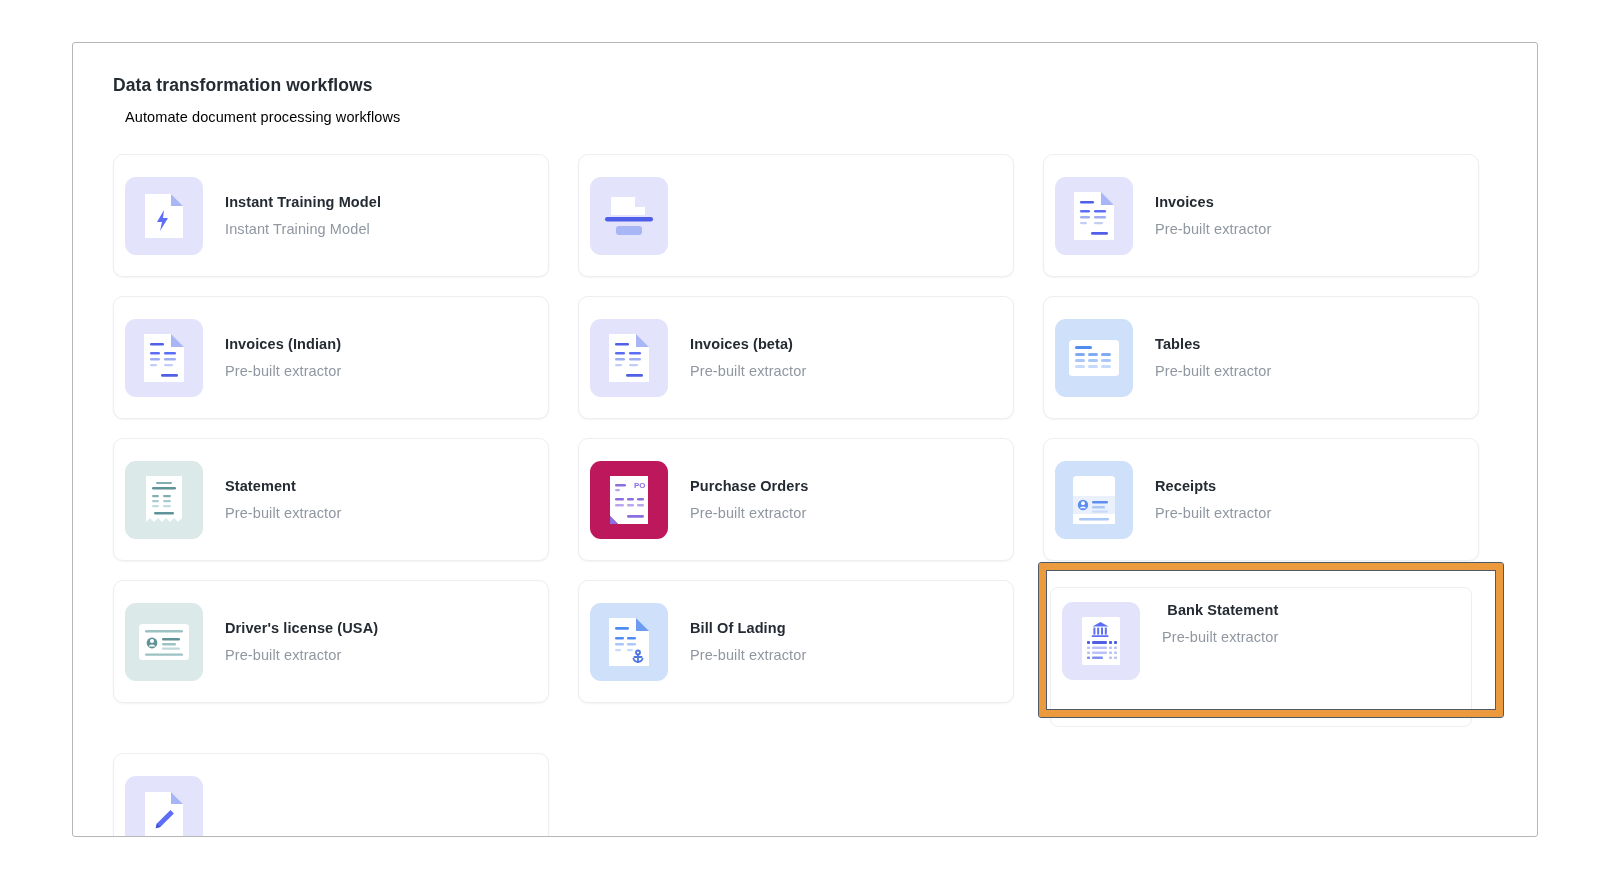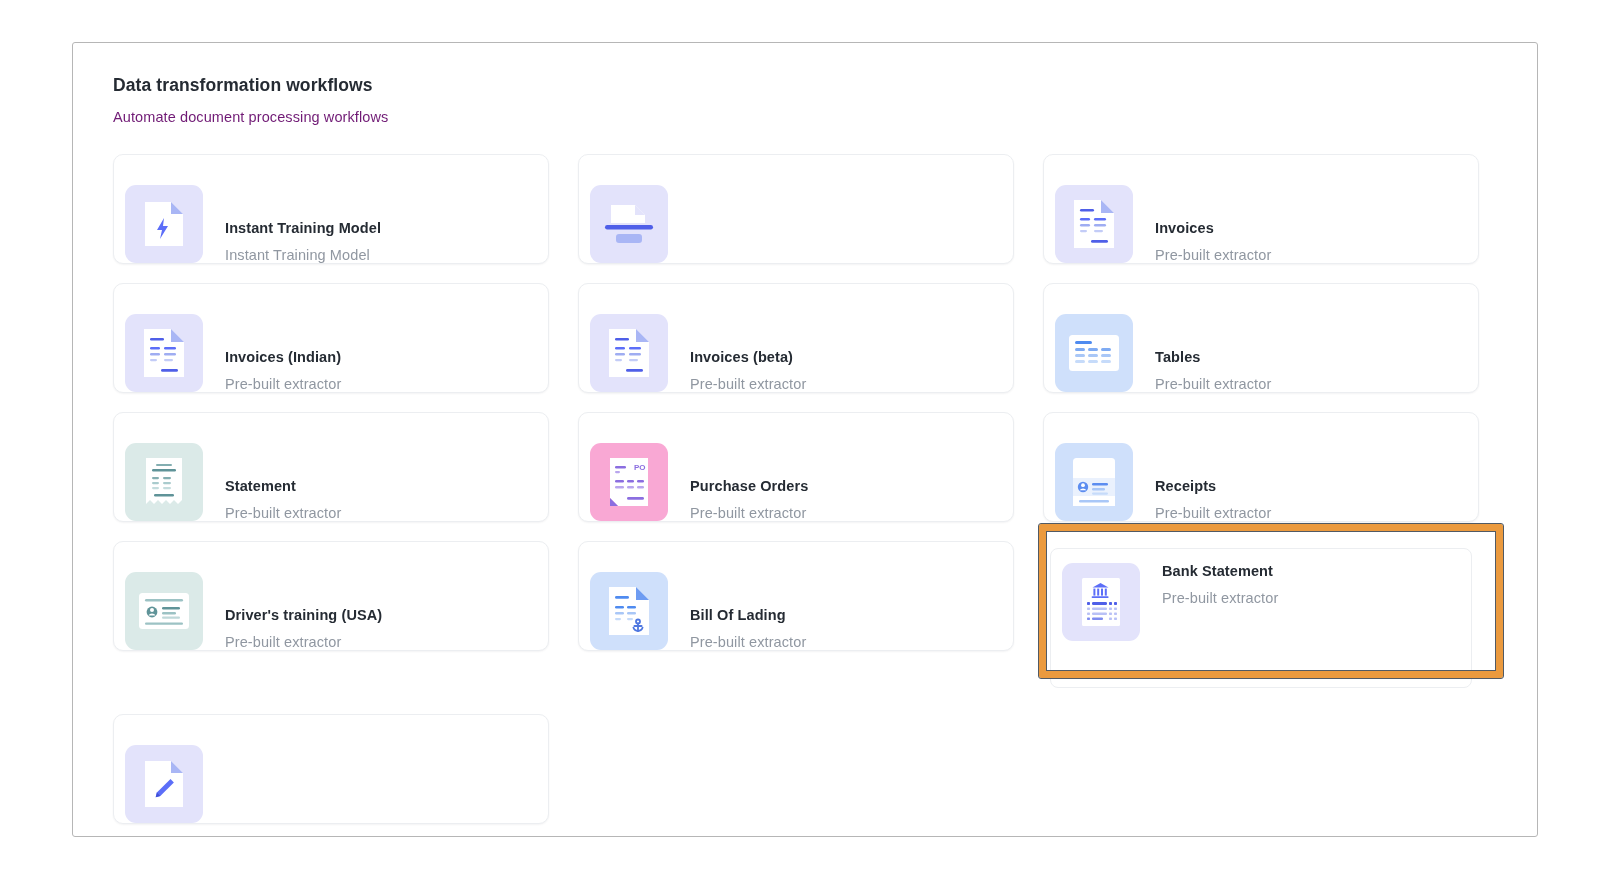--- a/index.html
+++ b/index.html
@@ -30,56 +30,57 @@
   }
   #page-title {
     font-size: 17.5px;
     font-weight: 700;
     color: #252b33;
     letter-spacing: 0.1px;
     margin: 0;
   }
   #page-subtitle {
     font-size: 14.5px;
-    color: #701a75;
-    margin: 13px 0 0 0;
+    color: #000000;
+    margin: 13px 0 0 12px;
     letter-spacing: 0.1px;
   }
 
   #card-grid {
     display: grid;
     grid-template-columns: repeat(3, 436px);
     gap: 19px 29px;
     padding: 29px 0 0 40px;
   }
 
   .card-slot { position: relative; }
 
   .card {
     position: relative;
     display: flex;
-    align-items: flex-end;
-    height: 110px;
+    align-items: center;
+    height: 123px;
     background: #ffffff;
     border: 1px solid #eceef1;
     border-radius: 10px;
     box-shadow: 0 1px 2px rgba(16,24,40,0.05);
     padding-left: 11px;
     cursor: pointer;
   }
 
   .card-slot.selected { padding: 0; }
   .card-slot.selected .card {
     height: 140px;
     align-items: flex-start;
     padding-top: 14px;
     border: 1px solid #eceef1;
     border-radius: 8px;
     margin: 7px;
     box-shadow: none;
+    text-align: right;
   }
   .highlight-ring {
     position: absolute;
     left: -4px;
     top: -17px;
     width: 464px;
     height: 154px;
     border: 8px solid #eb9a3e;
     outline: 1px solid #515a64;
     outline-offset: 0px;
@@ -99,21 +100,21 @@
     height: 78px;
     border-radius: 11px;
     flex: 0 0 78px;
     display: flex;
     align-items: center;
     justify-content: center;
   }
   .bg-lav   { background: #e3e3fb; }
   .bg-blue  { background: #cfe0fb; }
   .bg-mint  { background: #dbeae8; }
-  .bg-purp  { background: #f9a8d4; }
+  .bg-purp  { background: #be185d; }
 
   .card-text { padding-left: 22px; }
   .card-title {
     font-size: 14.5px;
     font-weight: 700;
     color: #252b33;
     letter-spacing: 0.1px;
   }
   .card-sub {
     font-size: 14.5px;
@@ -328,21 +329,21 @@
     <circle cx="15" cy="22" r="5.4" fill="#5f9398"></circle>
     <circle cx="15" cy="20.1" r="2" fill="#ffffff"></circle>
     <path d="M11.4 25.4 a4 3.3 0 0 1 7.2 0 z" fill="#ffffff"></path>
     <rect x="25" y="17" width="18" height="2.6" rx="1.3" fill="#5f9398"></rect>
     <rect x="25" y="22" width="14" height="2.4" rx="1.2" fill="#9cc2c4"></rect>
     <rect x="25" y="26.6" width="18" height="2.2" rx="1.1" fill="#bfd8d9"></rect>
     <rect x="8" y="32.6" width="38" height="2.2" rx="1.1" fill="#9cc2c4"></rect>
   </svg>
           </div>
           <div class="card-text">
-            <div class="card-title">Driver's training (USA)</div>
+            <div class="card-title">Driver's license (USA)</div>
             <div class="card-sub">Pre-built extractor</div>
           </div>
         </div>
       </div>
       <div class="card-slot">
         <div class="card">
           <div class="thumb bg-blue">
             <svg id="tpl-document-anchor-icon" width="46" height="52" viewBox="0 0 46 52">
     <path d="M3 2 h27 l13 13 v35 h-40 z" fill="#ffffff"></path>
     <path d="M30 2 l13 13 h-13 z" fill="#6e9cf2"></path>

